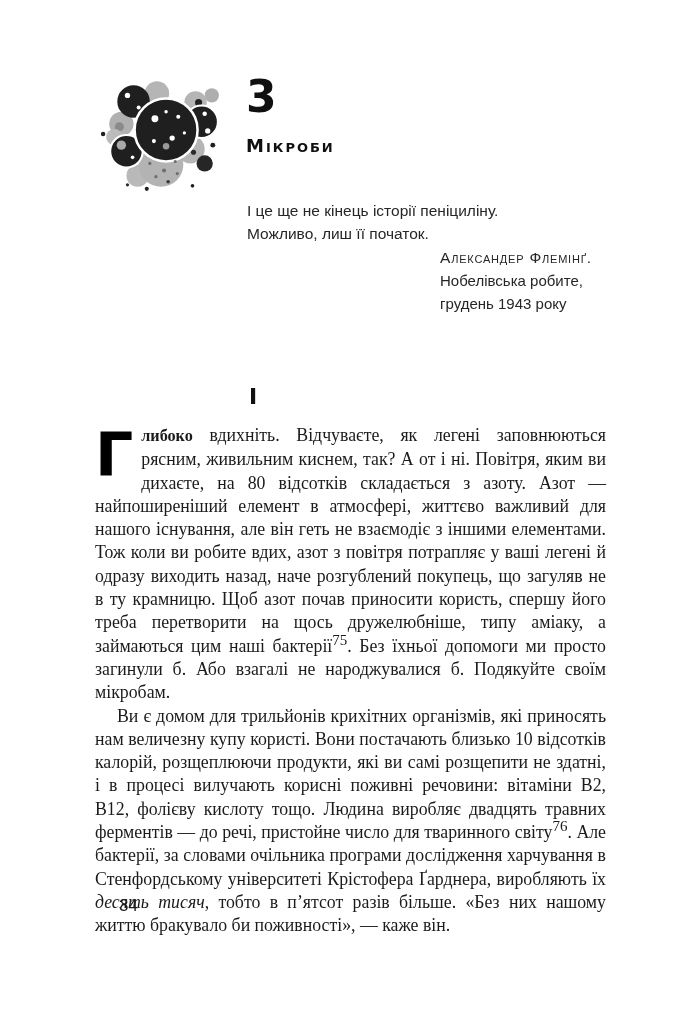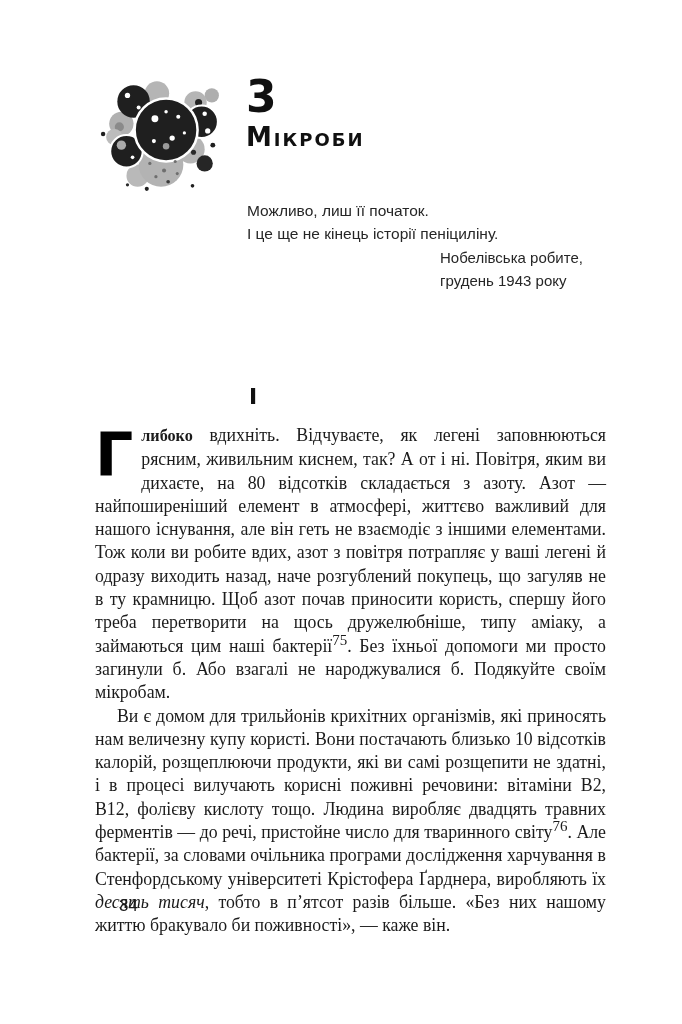--- a/index.html
+++ b/index.html
@@ -26,22 +26,22 @@
     top: 75px;
     font-family: "DejaVu Sans", sans-serif;
     color: #101010;
   }
   .chapter-number {
     font-size: 44px;
     font-weight: 700;
     line-height: 44px;
   }
   .chapter-title {
-    margin-top: 6px;
-    font-size: 26px;
+    margin-top: 15px;
+    font-size: 18px;
     font-weight: 700;
     font-variant: small-caps;
     letter-spacing: 2px;
     line-height: 24px;
   }
 
   
   .epigraph {
     position: absolute;
     left: 247px;
@@ -174,24 +174,25 @@
     <circle cx="94" cy="110" r="1.8" fill="#1f1f1f"></circle>
     <circle cx="30" cy="109" r="1.6" fill="#2a2a2a"></circle>
   </svg>
 
   <div class="chapter-head">
     <div class="chapter-number">3</div>
     <div class="chapter-title">Мікроби</div>
   </div>
 
   <div class="epigraph">
+    <div>І це ще не кінець історії пеніциліну.</div>
     <div>Можливо, лиш її початок.</div>
-    <div>І це ще не кінець історії пеніциліну.</div>
   </div>
   <div class="attribution">
+    <div class="attr-author">Александер Флемінґ.</div>
     <div>Нобелівська робите,</div>
     <div>грудень 1943 року</div>
   </div>
 
   <div class="section-numeral">І</div>
 
   <div class="body-text">
     <p><span class="dropcap">Г</span><span class="lead-bold">либоко</span><span> вдихніть. Відчуваєте, як легені заповнюються рясним, живильним киснем, так? А от і ні. Повітря, яким ви дихаєте, на 80 відсотків складається з азоту. Азот — найпоширеніший елемент в атмосфері, життєво важливий для нашого існування, але він геть не взаємодіє з іншими елементами. Тож коли ви робите вдих, азот з повітря потрапляє у ваші легені й одразу виходить назад, наче розгублений покупець, що загуляв не в ту крамницю. Щоб азот почав приносити користь, спершу його треба перетворити на щось дружелюбніше, типу аміаку, а займаються цим наші бактерії</span><sup>75</sup><span>. Без їхньої допомоги ми просто загинули б. Або взагалі не народжувалися б. Подякуйте своїм мікробам.</span></p>
     <p class="para-indent"><span>Ви є домом для трильйонів крихітних організмів, які приносять нам величезну купу користі. Вони постачають близько 10 відсотків калорій, розщеплюючи продукти, які ви самі розщепити не здатні, і в процесі вилучають корисні поживні речовини: вітаміни B2, B12, фолієву кислоту тощо. Людина виробляє двадцять травних ферментів — до речі, пристойне число для тваринного світу</span><sup>76</sup><span>. Але бактерії, за словами очільника програми дослідження харчування в Стенфордському університеті Крістофера Ґарднера, виробляють їх </span><em>десять тисяч</em><span>, тобто в п’ятсот разів більше. «Без них нашому життю бракувало би поживності», — каже він.</span></p>
   </div>

